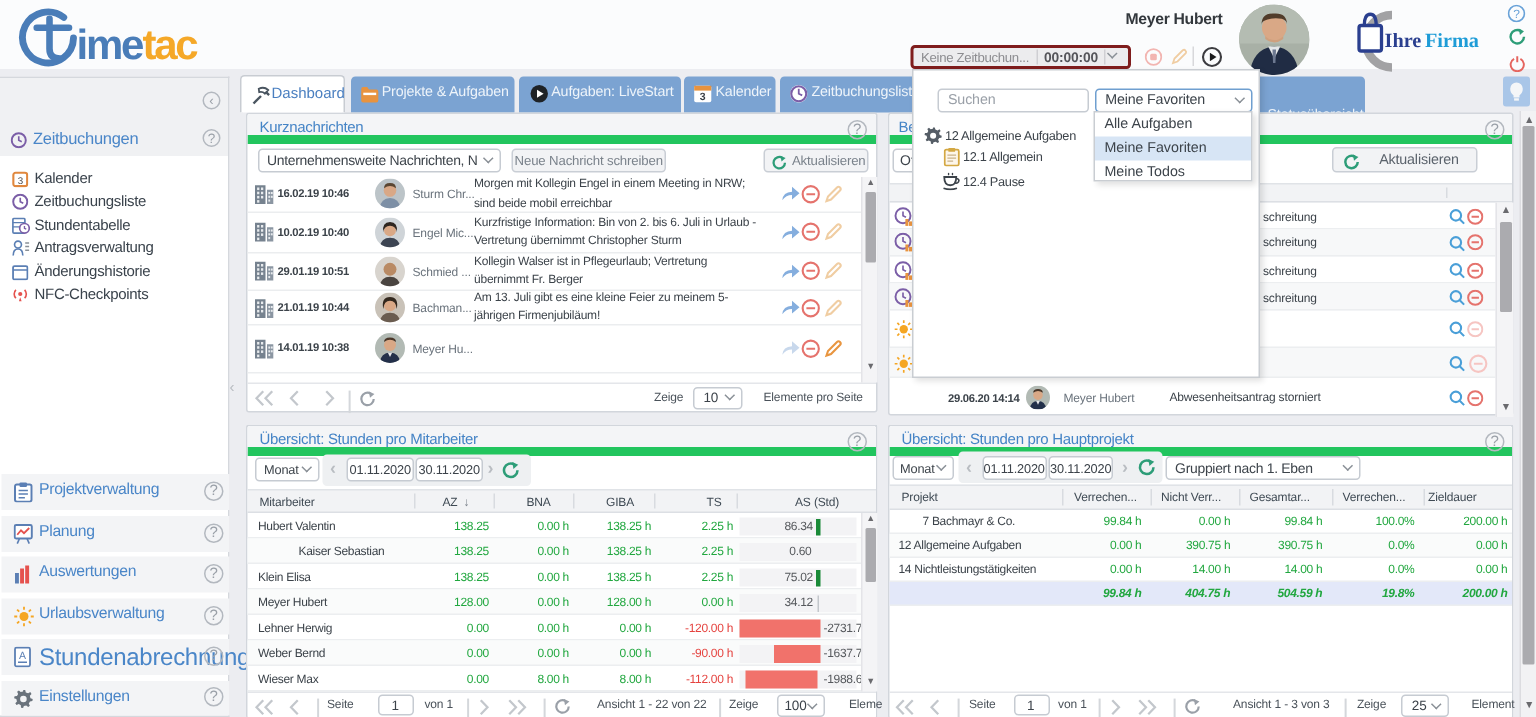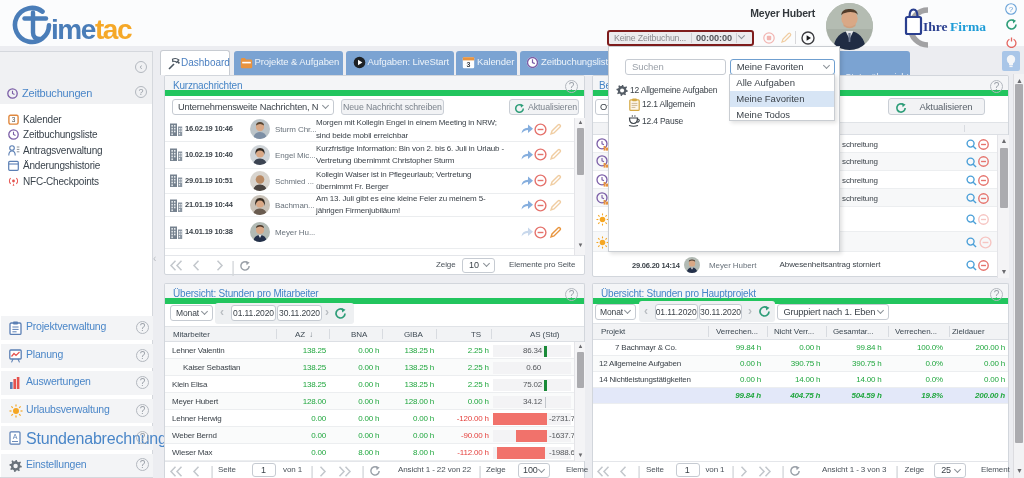--- a/index.html
+++ b/index.html
@@ -135,20 +135,30 @@
   </div>
   <div style="position:relative;height:15.6px;font-size:10px;color:#3a434c;line-height:15.6px;letter-spacing:-0.2px;white-space:nowrap">
     <svg class="abs" style="left:8px;top:2px" width="11" height="11" viewBox="0 0 11 11">
         <circle cx="5.5" cy="5.5" r="4.7" fill="none" stroke="#7b5ea7" stroke-width="1.3"></circle>
         <path d="M5.5 2.8 L5.5 5.5 L7.5 6.5" fill="none" stroke="#7b5ea7" stroke-width="1.1"></path>
       </svg>
     <span style="position:absolute;left:23px">Zeitbuchungsliste</span>
   </div>
   <div style="position:relative;height:15.6px;font-size:10px;color:#3a434c;line-height:15.6px;letter-spacing:-0.2px;white-space:nowrap">
     <svg class="abs" style="left:8px;top:2px" width="12" height="11" viewBox="0 0 12 11">
+        <rect x="0.6" y="0.6" width="8" height="9.8" rx="0.8" fill="#fff" stroke="#5b7fb4" stroke-width="1.1"></rect>
+        <line x1="0.6" y1="3.4" x2="8.6" y2="3.4" stroke="#5b7fb4" stroke-width="0.9"></line>
+        <line x1="0.6" y1="6.2" x2="8.6" y2="6.2" stroke="#5b7fb4" stroke-width="0.9"></line>
+        <circle cx="8.3" cy="7.2" r="3.2" fill="#fff" stroke="#7b5ea7" stroke-width="1.1"></circle>
+        <path d="M8.3 5.6 L8.3 7.2 L9.5 7.8" fill="none" stroke="#7b5ea7" stroke-width="0.9"></path>
+      </svg>
+    <span style="position:absolute;left:23px">Stundentabelle</span>
+  </div>
+  <div style="position:relative;height:15.6px;font-size:10px;color:#3a434c;line-height:15.6px;letter-spacing:-0.2px;white-space:nowrap">
+    <svg class="abs" style="left:8px;top:2px" width="12" height="11" viewBox="0 0 12 11">
         <circle cx="4" cy="3" r="2.3" fill="none" stroke="#5b7fb4" stroke-width="1.1"></circle>
         <path d="M0.8 10.4 Q0.8 6 4 6 Q7.2 6 7.2 10.4" fill="none" stroke="#5b7fb4" stroke-width="1.1"></path>
         <line x1="8.8" y1="2" x2="11.4" y2="2" stroke="#8a9097" stroke-width="1"></line>
         <line x1="8.8" y1="4.4" x2="11.4" y2="4.4" stroke="#8a9097" stroke-width="1"></line>
         <line x1="8.8" y1="6.8" x2="11.4" y2="6.8" stroke="#8a9097" stroke-width="1"></line>
       </svg>
     <span style="position:absolute;left:23px">Antragsverwaltung</span>
   </div>
   <div style="position:relative;height:15.6px;font-size:10px;color:#3a434c;line-height:15.6px;letter-spacing:-0.2px;white-space:nowrap">
     <svg class="abs" style="left:8px;top:2px" width="11" height="11" viewBox="0 0 11 11">
@@ -572,31 +582,31 @@
     <span class="abs" style="left:239px">GIBA</span>
     <span class="abs" style="left:306px">TS</span>
     <span class="abs" style="left:365px">AS (Std)</span>
     <span class="cdiv" style="left:110.5px"></span>
       <span class="cdiv" style="left:164px"></span>
       <span class="cdiv" style="left:217.3px"></span>
       <span class="cdiv" style="left:271.1px"></span>
       <span class="cdiv" style="left:325.7px"></span>
   </div>
   <div class="trow" style="left:0;top:58.5px;width:409px;height:17px">
-    <span class="cell" style="left:0;width:110px;justify-content:flex-start;padding-left:7px">Lehner Valentin</span>
+    <span class="cell" style="left:0;width:110px;justify-content:flex-start;padding-left:7px">Hubert Valentin</span>
     <span class="cell grn" style="left:110.5px;width:53.5px;padding-right:3px">138.25</span>
     <span class="cell grn" style="left:164px;width:53.3px;padding-right:3px">0.00 h</span>
     <span class="cell grn" style="left:217.3px;width:53.8px;padding-right:2px">138.25 h</span>
     <span class="cell grn" style="left:271.1px;width:54.6px;padding-right:2px">2.25 h</span>
     <span class="abs" style="left:327.5px;top:3px;width:78.5px;height:12px;background:#f3f3f5"></span>
     <span class="cell" style="left:300px;width:77px;font-size:8px;color:#55585c">86.34</span>
     <span class="abs" style="left:379.4px;top:3.5px;width:2.2px;height:11px;background:#1a8a38"></span>
   </div>
   <div class="trow" style="left:0;top:75.5px;width:409px;height:17px;background:#fafbfb">
-    <span class="cell" style="left:0;width:110px;justify-content:flex-start;padding-left:18px">Kaiser Sebastian</span>
+    <span class="cell" style="left:16px;width:110px;justify-content:flex-start;padding-left:18px">Kaiser Sebastian</span>
     <span class="cell grn" style="left:110.5px;width:53.5px;padding-right:3px">138.25</span>
     <span class="cell grn" style="left:164px;width:53.3px;padding-right:3px">0.00 h</span>
     <span class="cell grn" style="left:217.3px;width:53.8px;padding-right:2px">138.25 h</span>
     <span class="cell grn" style="left:271.1px;width:54.6px;padding-right:2px">2.25 h</span>
     <span class="abs" style="left:327.5px;top:3px;width:78.5px;height:12px;background:#f3f3f5"></span>
     <span class="cell" style="left:299px;width:77px;font-size:8px;color:#55585c">0.60</span>
   </div>
   <div class="trow" style="left:0;top:92.5px;width:409px;height:17px">
     <span class="cell" style="left:0;width:110px;justify-content:flex-start;padding-left:7px">Klein Elisa</span>
     <span class="cell grn" style="left:110.5px;width:53.5px;padding-right:3px">138.25</span>
@@ -860,21 +870,21 @@
   <div class="abs" style="left:46px;top:17.5px;width:136px;height:21px;background:#eef0f2;border-radius:3px"></div>
   <div class="sel" style="left:2px;top:20px;width:41px;height:16px;line-height:14px;padding-left:4px;font-size:8.5px">Monat<span class="car"></span></div>
   <span class="abs" style="left:51px;top:20px;color:#b9bdc2;font-size:12px;font-weight:bold">‹</span>
   <div class="sel" style="left:61.6px;top:20px;width:43px;height:16px;line-height:14px;text-align:center;font-size:8.5px">01.11.2020</div>
   <div class="sel" style="left:106px;top:20px;width:43px;height:16px;line-height:14px;text-align:center;font-size:8.5px">30.11.2020</div>
   <span class="abs" style="left:155px;top:20px;color:#b9bdc2;font-size:12px;font-weight:bold">›</span>
   <svg class="abs" style="left:165px;top:21.5px" width="13" height="13" viewBox="0 0 13 13">
       <path d="M11 6.5 A4.5 4.5 0 1 1 8.8 2.6" fill="none" stroke="#2d9d78" stroke-width="1.7"></path>
       <path d="M7.5 1 L11.5 2.8 L8.3 5.6 Z" fill="#2d9d78"></path>
     </svg>
-  <div class="sel" style="left:184.4px;top:20px;width:112px;height:16px;line-height:14px;padding-left:5px;font-size:9.3px;letter-spacing:-0.2px">Gruppiert nach 1. Eben<span class="car"></span></div>
+  <div class="sel" style="left:184.4px;top:20px;width:130px;height:16px;line-height:14px;padding-left:5px;font-size:9.3px;letter-spacing:-0.2px">Gruppiert nach 1. Eben<span class="car"></span></div>
   <div class="th" style="left:0;top:39.5px;width:415px;height:16.5px;line-height:15px">
     <span class="abs" style="left:8px">Projekt</span>
     <span class="abs" style="left:123px">Verrechen...</span>
     <span class="abs" style="left:181px">Nicht Verr...</span>
     <span class="abs" style="left:240px">Gesamtar...</span>
     <span class="abs" style="left:302px">Verrechen...</span>
     <span class="abs" style="left:359px">Zieldauer</span>
     <span class="cdiv" style="left:114.5px"></span>
       <span class="cdiv" style="left:174px"></span>
       <span class="cdiv" style="left:233.2px"></span>

